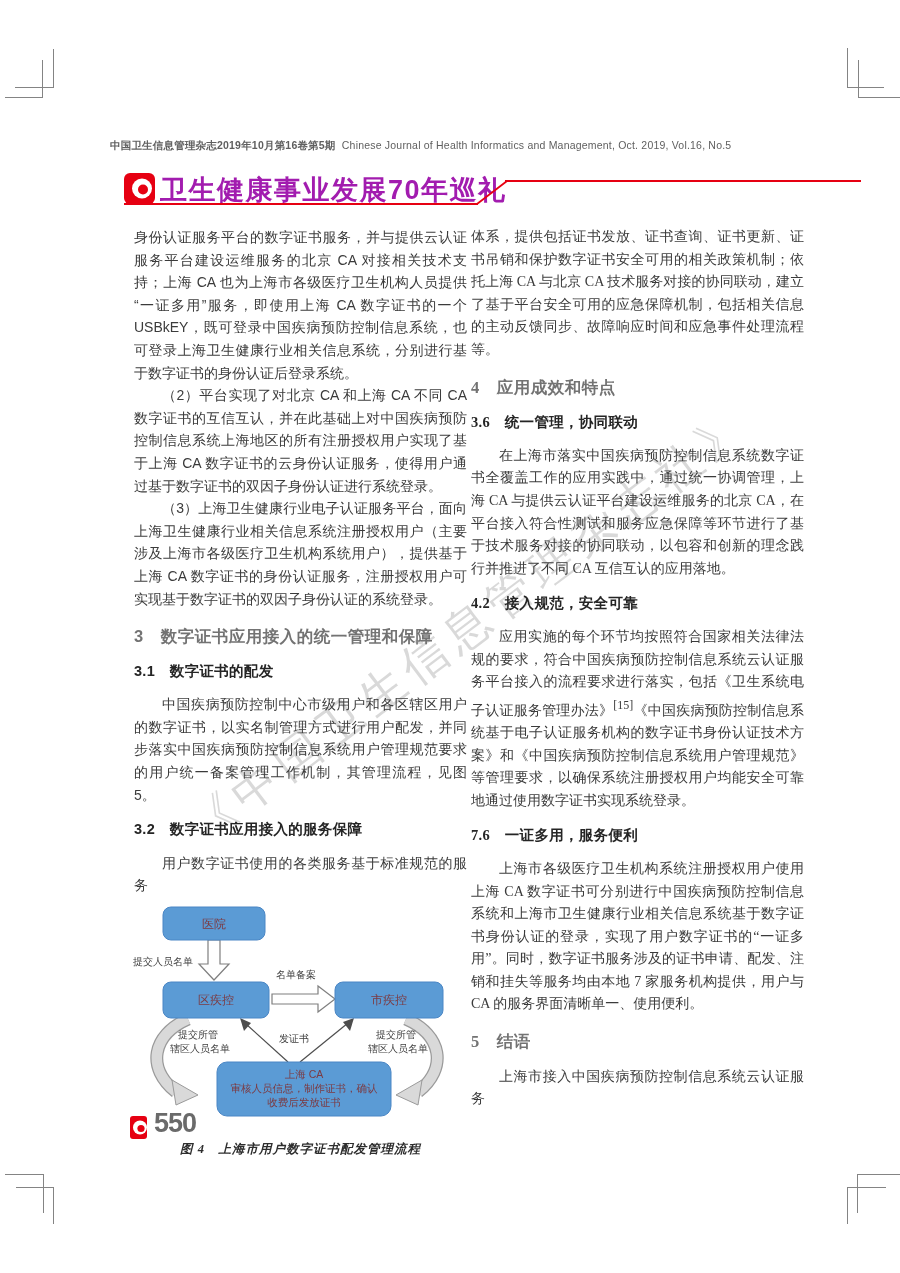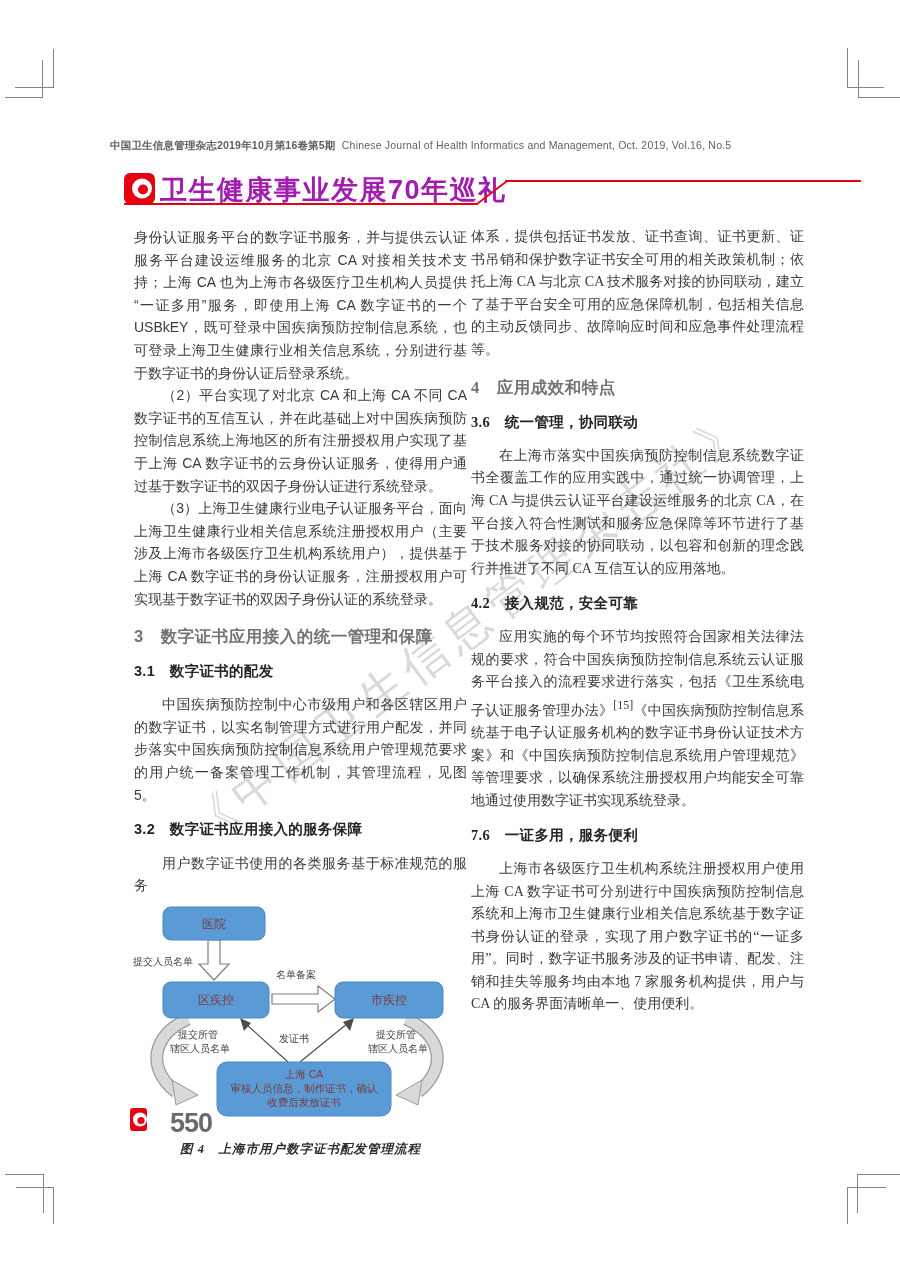--- a/index.html
+++ b/index.html
@@ -37,21 +37,21 @@
   .h-red{color:#737373;font-weight:bold;font-size:16.5px;margin:15px 0 12px;letter-spacing:.5px;}
   .h-sub{font-weight:bold;font-size:14.5px;color:#252525;margin:12px 0 11px;letter-spacing:.3px;}
   sup{font-size:12px;}
 
   
   #figure-wrap{margin:7px 0 0 -4px;width:334px;}
   #figure-caption{margin-top:3px;text-align:center;font-size:12.5px;font-weight:bold;font-style:italic;
                   color:#2e2e2e;font-family:Liberation Serif, serif;letter-spacing:1px;}
 
   
-  #footer{position:absolute;left:130px;top:1108px;display:flex;align-items:flex-start;gap:16px;}
+  #footer{position:absolute;left:130px;top:1108px;display:flex;align-items:flex-end;}
   #page-number{margin-left:7px;font-size:27px;font-weight:bold;color:#6a6a6a;letter-spacing:-1px;
                font-family:"Liberation Sans",sans-serif;}
 </style>
 </head>
 <body>
 
 <div id="page">
 
   <div class="crop" style="left:15px;top:49px;width:38px;height:38px;border-right-width:1px;border-bottom-width:1px;"></div>
   <div class="crop" style="left:5px;top:60px;width:37px;height:37px;border-right-width:1px;border-bottom-width:1px;"></div>
@@ -138,20 +138,22 @@
 
   <div id="col-right" class="col">
     <p>体系，提供包括证书发放、证书查询、证书更新、证书吊销和保护数字证书安全可用的相关政策机制；依托上海 CA 与北京 CA 技术服务对接的协同联动，建立了基于平台安全可用的应急保障机制，包括相关信息的主动反馈同步、故障响应时间和应急事件处理流程等。</p>
     <div class="h-red">4　应用成效和特点</div>
     <div class="h-sub">3.6　统一管理，协同联动</div>
     <p class="indent">在上海市落实中国疾病预防控制信息系统数字证书全覆盖工作的应用实践中，通过统一协调管理，上海 CA 与提供云认证平台建设运维服务的北京 CA，在平台接入符合性测试和服务应急保障等环节进行了基于技术服务对接的协同联动，以包容和创新的理念践行并推进了不同 CA 互信互认的应用落地。</p>
     <div class="h-sub">4.2　接入规范，安全可靠</div>
     <p class="indent"><span>应用实施的每个环节均按照符合国家相关法律法规的要求，符合中国疾病预防控制信息系统云认证服务平台接入的流程要求进行落实，包括《卫生系统电子认证服务管理办法》</span><sup>[15]</sup><span>《中国疾病预防控制信息系统基于电子认证服务机构的数字证书身份认证技术方案》和《中国疾病预防控制信息系统用户管理规范》等管理要求，以确保系统注册授权用户均能安全可靠地通过使用数字证书实现系统登录。</span></p>
     <div class="h-sub">7.6　一证多用，服务便利</div>
     <p class="indent">上海市各级医疗卫生机构系统注册授权用户使用上海 CA 数字证书可分别进行中国疾病预防控制信息系统和上海市卫生健康行业相关信息系统基于数字证书身份认证的登录，实现了用户数字证书的“一证多用”。同时，数字证书服务涉及的证书申请、配发、注销和挂失等服务均由本地 7 家服务机构提供，用户与 CA 的服务界面清晰单一、使用便利。</p>
+    <div class="h-red">5　结语</div>
+    <p class="indent">上海市接入中国疾病预防控制信息系统云认证服务</p>
   </div>
 
   <div id="footer">
     <svg width="17" height="23" viewBox="0 0 17 23">
       <rect x="0" y="0" width="17" height="23" rx="3" fill="#e60012"></rect>
       <circle cx="10" cy="11.5" r="7" fill="#ffffff"></circle>
       <circle cx="11" cy="12.5" r="3.6" fill="#e60012"></circle>
     </svg>
     <span id="page-number">550</span>
   </div>

